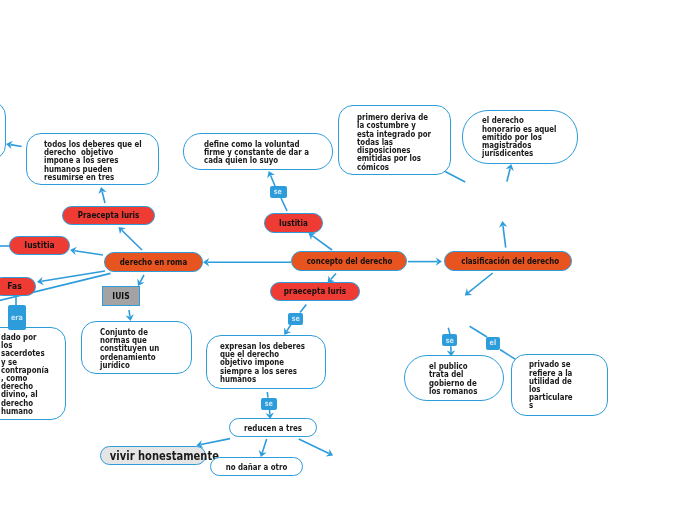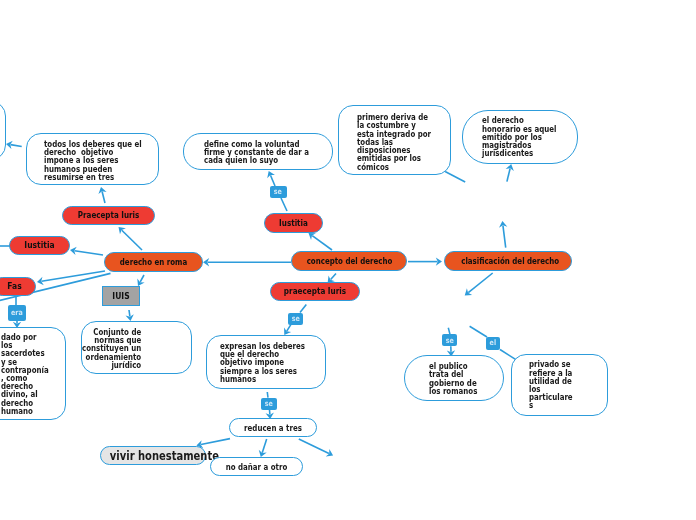--- a/index.html
+++ b/index.html
@@ -120,21 +120,21 @@
     </div>
     <div class="node bubble" style="left: 338px; top: 105px; width: 113px; height: 70px; background: rgb(255, 255, 255); font-size: 8px; border-radius: 15px; padding-left: 18px;">
       <div class="t" style="transform: scaleX(0.88); margin-top: 6px;">primero deriva de<br>la costumbre y<br>esta integrado por<br>todas las<br>disposiciones<br>emitidas por los<br>cómicos</div>
     </div>
     <div class="node bubble" style="left: 462px; top: 110px; width: 116px; height: 54px; background: rgb(255, 255, 255); font-size: 8px; border-radius: 26px; padding-left: 19px;">
       <div class="t" style="transform: scaleX(0.88); margin-top: 2px;">el derecho<br>honorario es aquel<br>emitido por los<br>magistrados<br>jurisdicentes</div>
     </div>
     <div class="node bubble" style="left: -34px; top: 327px; width: 100px; height: 93px; background: rgb(255, 255, 255); font-size: 8px; border-radius: 15px; padding-left: 34px;">
       <div class="t" style="transform: scaleX(0.88); margin-top: 3px;">dado por<br>los<br>sacerdotes<br>y se<br>contraponía<br>, como<br>derecho<br>divino, al<br>derecho<br>humano</div>
     </div>
-    <div class="node bubble" style="left: 81px; top: 321px; width: 111px; height: 53px; background: rgb(255, 255, 255); font-size: 8px; border-radius: 15px;  text-align: right;">
+    <div class="node bubble" style="left: 81px; top: 321px; width: 111px; height: 53px; background: rgb(255, 255, 255); font-size: 8px; border-radius: 15px; padding-left: 18px;">
       <div class="t" style="transform: scaleX(0.88); margin-top: 4px;">Conjunto de<br>normas que<br>constituyen un<br>ordenamiento<br>jurídico</div>
     </div>
     <div class="node bubble" style="left: 206px; top: 335px; width: 120px; height: 54px; background: rgb(255, 255, 255); font-size: 8px; border-radius: 15px; padding-left: 13px;">
       <div class="t" style="transform: scaleX(0.88); margin-top: 3px;">expresan los deberes<br>que el derecho<br>objetivo impone<br>siempre a los seres<br>humanos</div>
     </div>
     <div class="node bubble" style="left: 229px; top: 418px; width: 88px; height: 19px; background: rgb(255, 255, 255); font-size: 8.5px; border-radius: 10px;">
       <div class="t" style="transform: scaleX(0.83); width: 100%; text-align: center; transform-origin: center center; margin-top: 2px;">reducen a tres</div>
     </div>
     <div class="node bubble" style="left: 100px; top: 446px; width: 106px; height: 19px; background: #e5e5e5; font-size: 12px; border-radius: 10px;">
       <div class="t" style="transform: scaleX(0.83); width: 100%; text-align: center; transform-origin: center center; margin-top: 2px;">vivir honestamente</div>
@@ -156,16 +156,16 @@
     </div>
     <div class="lbl" style="left: 261px; top: 397.7px; width: 15.5px; height: 12px;">
       <span>se</span>
     </div>
     <div class="lbl" style="left: 442px; top: 334.4px; width: 15px; height: 12px;">
       <span>se</span>
     </div>
     <div class="lbl" style="left: 486.4px; top: 336.7px; width: 13.5px; height: 13px;">
       <span>el</span>
     </div>
-    <div class="lbl" style="left: 7.5px; top: 305px; width: 18px; height: 16px;">
+    <div class="lbl" style="left: 7.5px; top: 305px; width: 18px; height: 25px;">
       <span>era</span>
     </div>
   </div>
 
 </body></html>

